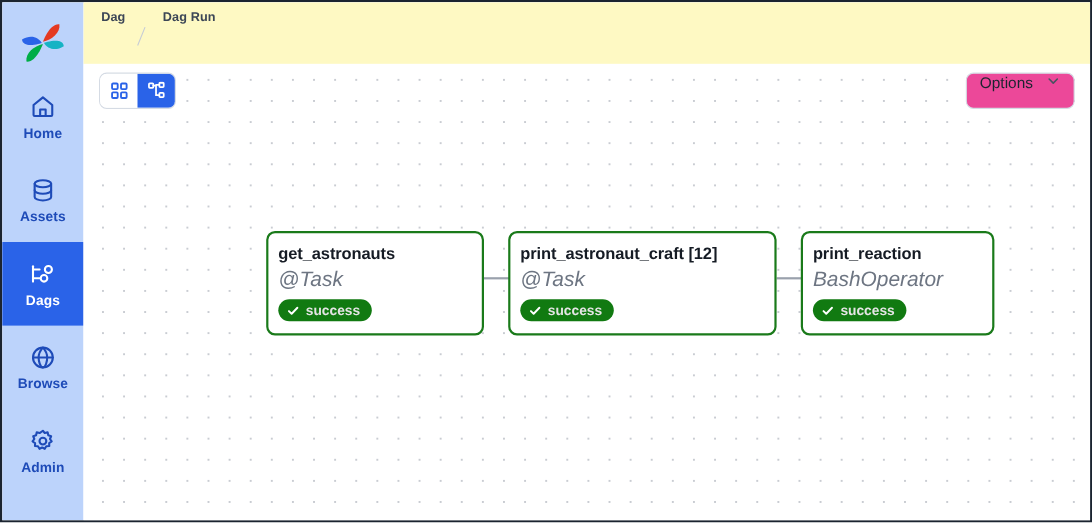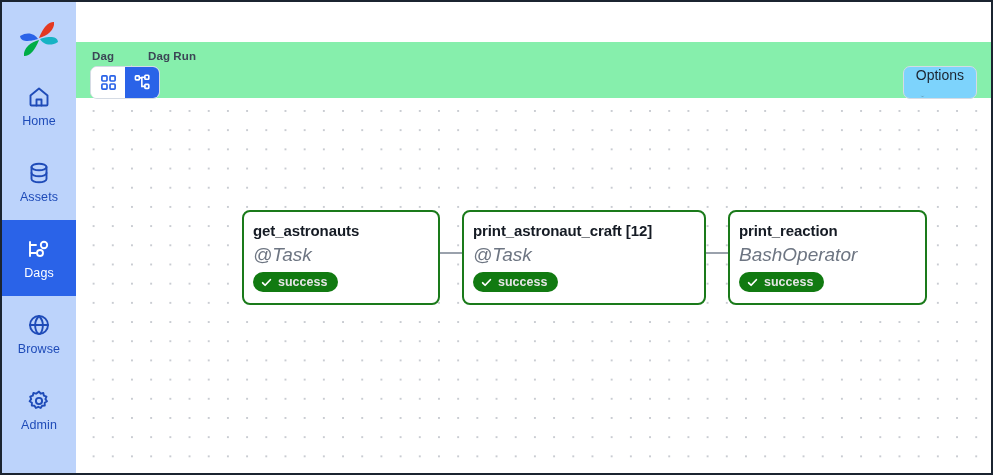--- a/index.html
+++ b/index.html
@@ -37,45 +37,44 @@
     height: 76px;
     display: flex;
     flex-direction: column;
     align-items: center;
     justify-content: center;
     gap: 5px;
     color: #1e4bb8;
     cursor: pointer;
   }
   .nav-item.active { background: #2a63e8; color: #ffffff; }
-  .nav-label { font-size: 12.5px; font-weight: 400; letter-spacing: .1px; }
+  .nav-label { font-size: 12.5px; font-weight: 700; letter-spacing: .1px; }
   .nav-icon { width: 24px; height: 24px; display:block; }
 
   
   #main {
     flex: 1;
     position: relative;
     display: flex;
     flex-direction: column;
     min-width: 0;
     background: #ffffff;
   }
 
   
   #header {
     height: 56px;
     flex: 0 0 56px;
     display: flex;
     align-items: flex-start;
     padding: 8px 0 0 16px;
     gap: 0;
-    background: #86efac;
+    background: #fef9c3;
     position: relative;
     z-index: 5;
-    margin-top: 40px;
   }
   .hdr-block { display: flex; flex-direction: column; gap: 3px; }
   .hdr-label {
     font-size: 11.5px;
     font-weight: 700;
     color: #3c4656;
     letter-spacing: .1px;
   }
   .hdr-row { display: flex; align-items: center; gap: 9px; height: 22px; }
   .toggle {
@@ -149,26 +148,25 @@
   }
   .view-btn.active { background: #2a63e8; }
   .options-btn {
     display: flex;
     align-items: flex-start;
     gap: 12px;
     height: 33px;
     padding: 0 12px;
     border: 1px solid #d5dbe4;
     border-radius: 7px;
-    background: #7dd3fc;
+    background: #ec4899;
     font-size: 14px;
     color: #1b2430;
     font-family: "Liberation Sans", sans-serif;
     cursor: pointer;
-    flex-direction: column;
   }
 
   
   #canvas {
     position: absolute;
     top: 56px; left: 0; right: 0; bottom: 0;
     background-color: #ffffff;
     background-image: radial-gradient(circle, #c9ccd2 0.9px, transparent 1px);
     background-size: 19.2px 19.2px;
     background-position: 8px 5px;
@@ -332,21 +330,21 @@
         <span class="node-title">print_astronaut_craft [12]</span>
         <span class="node-sub">@Task</span>
         <span class="badge">
           <svg width="11" height="11" viewBox="0 0 12 12" fill="none" stroke="#ffffff" stroke-width="1.9" stroke-linecap="round" stroke-linejoin="round">
             <path d="M1.8 6.3 4.5 9l5.7-6"></path>
           </svg>
           <span>success</span>
         </span>
       </div>
 
-      <div class="node" style="left:652px; top:152px; width:199px;">
+      <div class="node" style="left:652px; top:152px; width:176px;">
         <span class="node-title">print_reaction</span>
         <span class="node-sub">BashOperator</span>
         <span class="badge">
           <svg width="11" height="11" viewBox="0 0 12 12" fill="none" stroke="#ffffff" stroke-width="1.9" stroke-linecap="round" stroke-linejoin="round">
             <path d="M1.8 6.3 4.5 9l5.7-6"></path>
           </svg>
           <span>success</span>
         </span>
       </div>
     </div>

